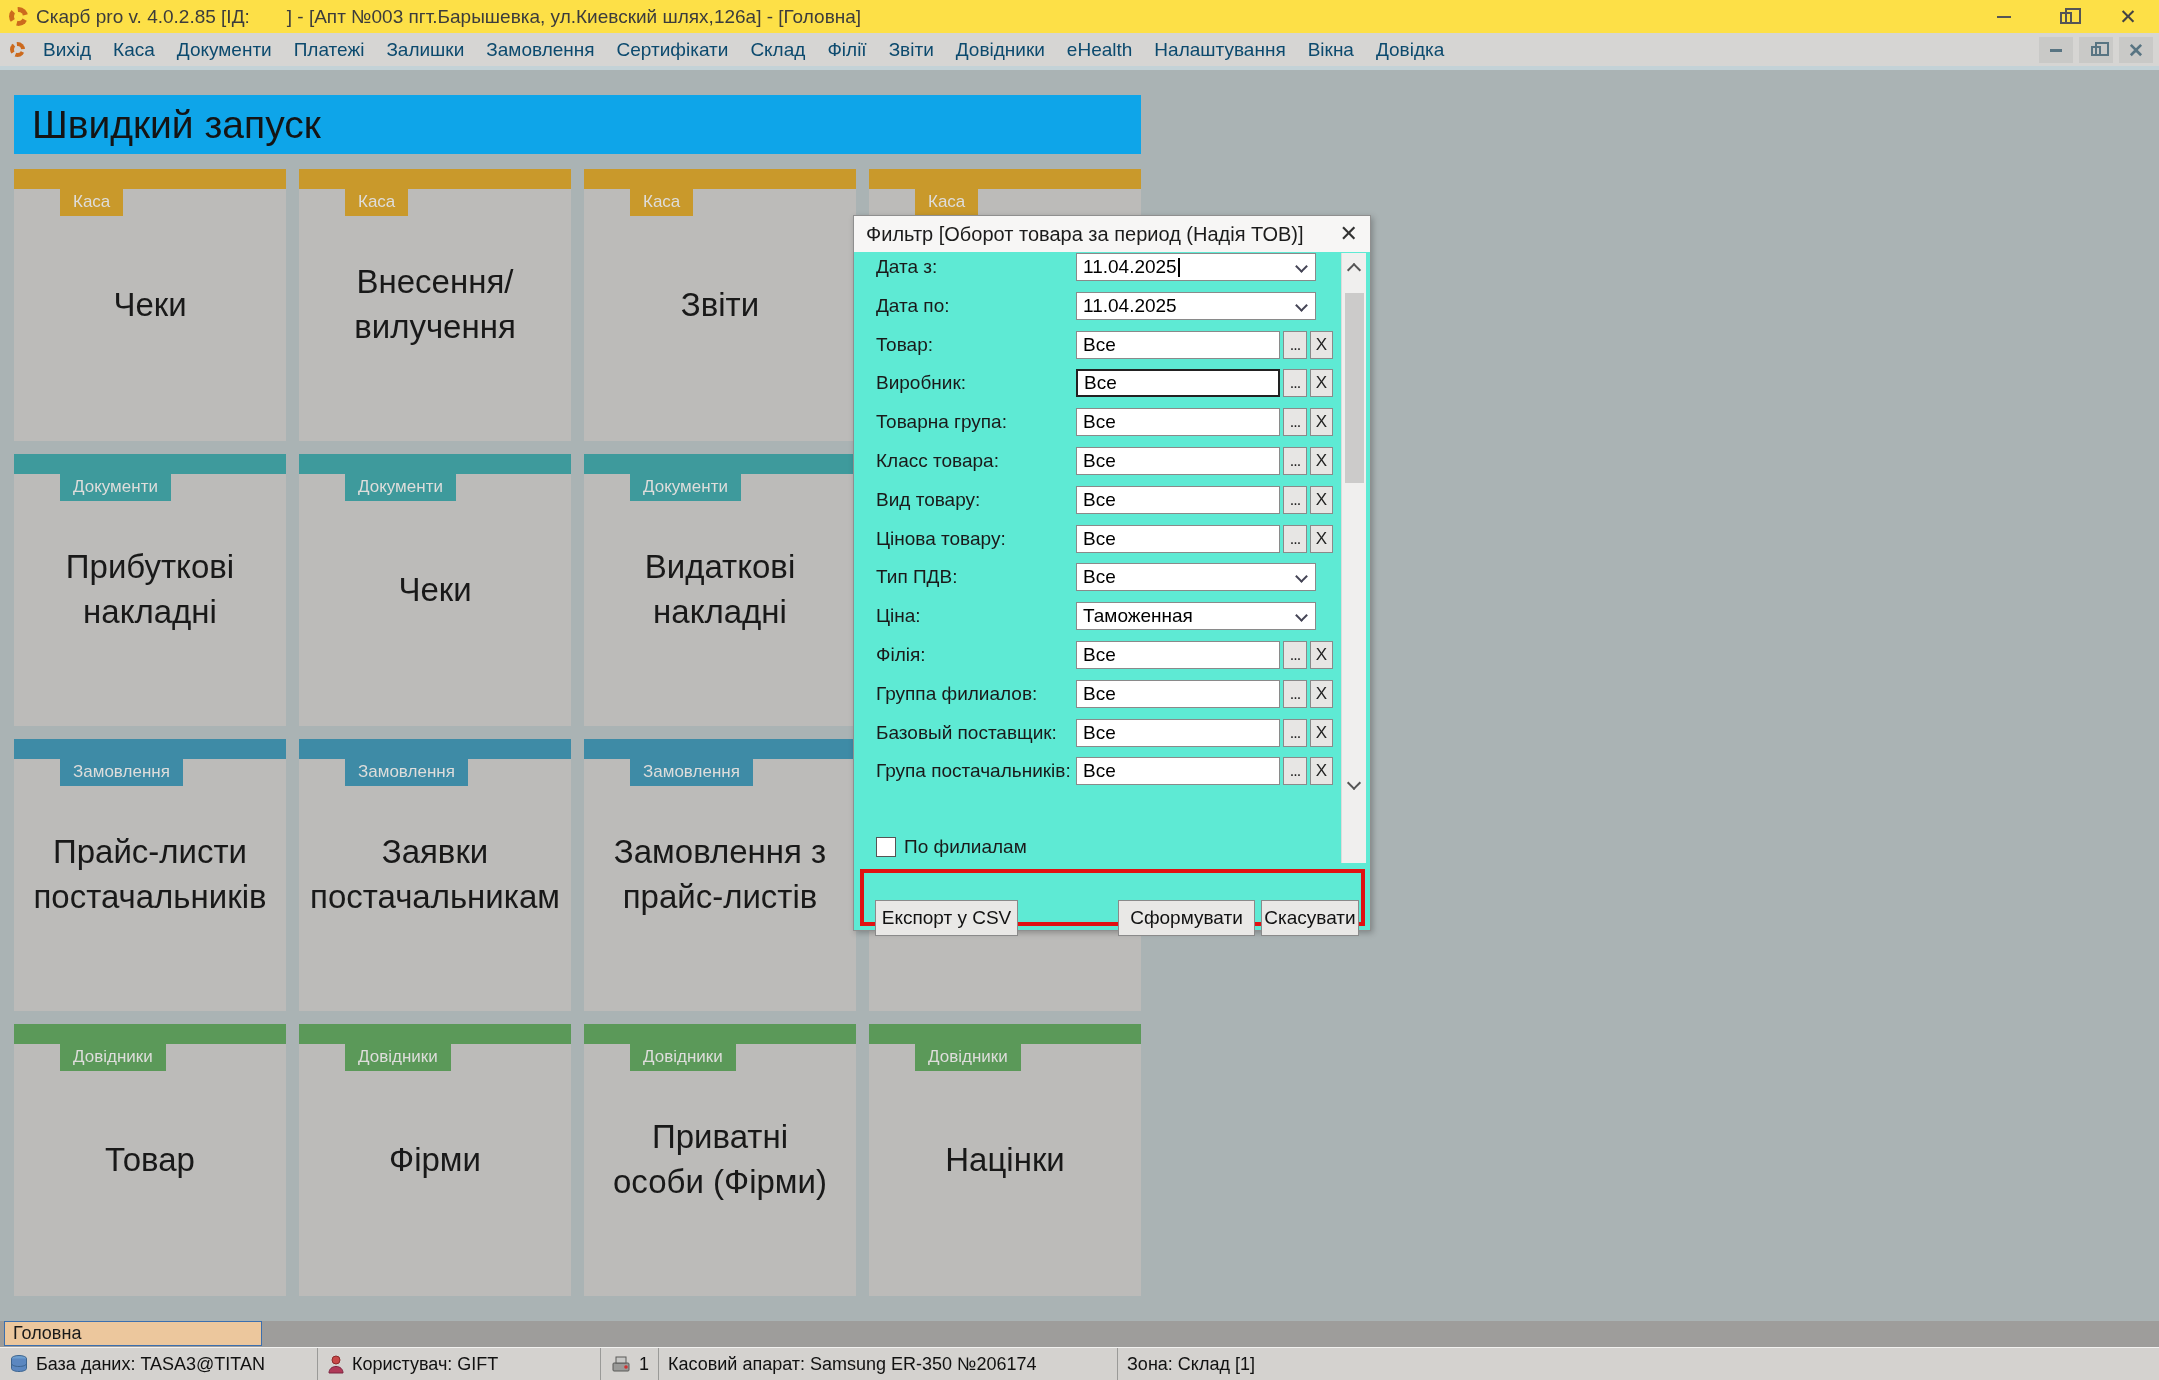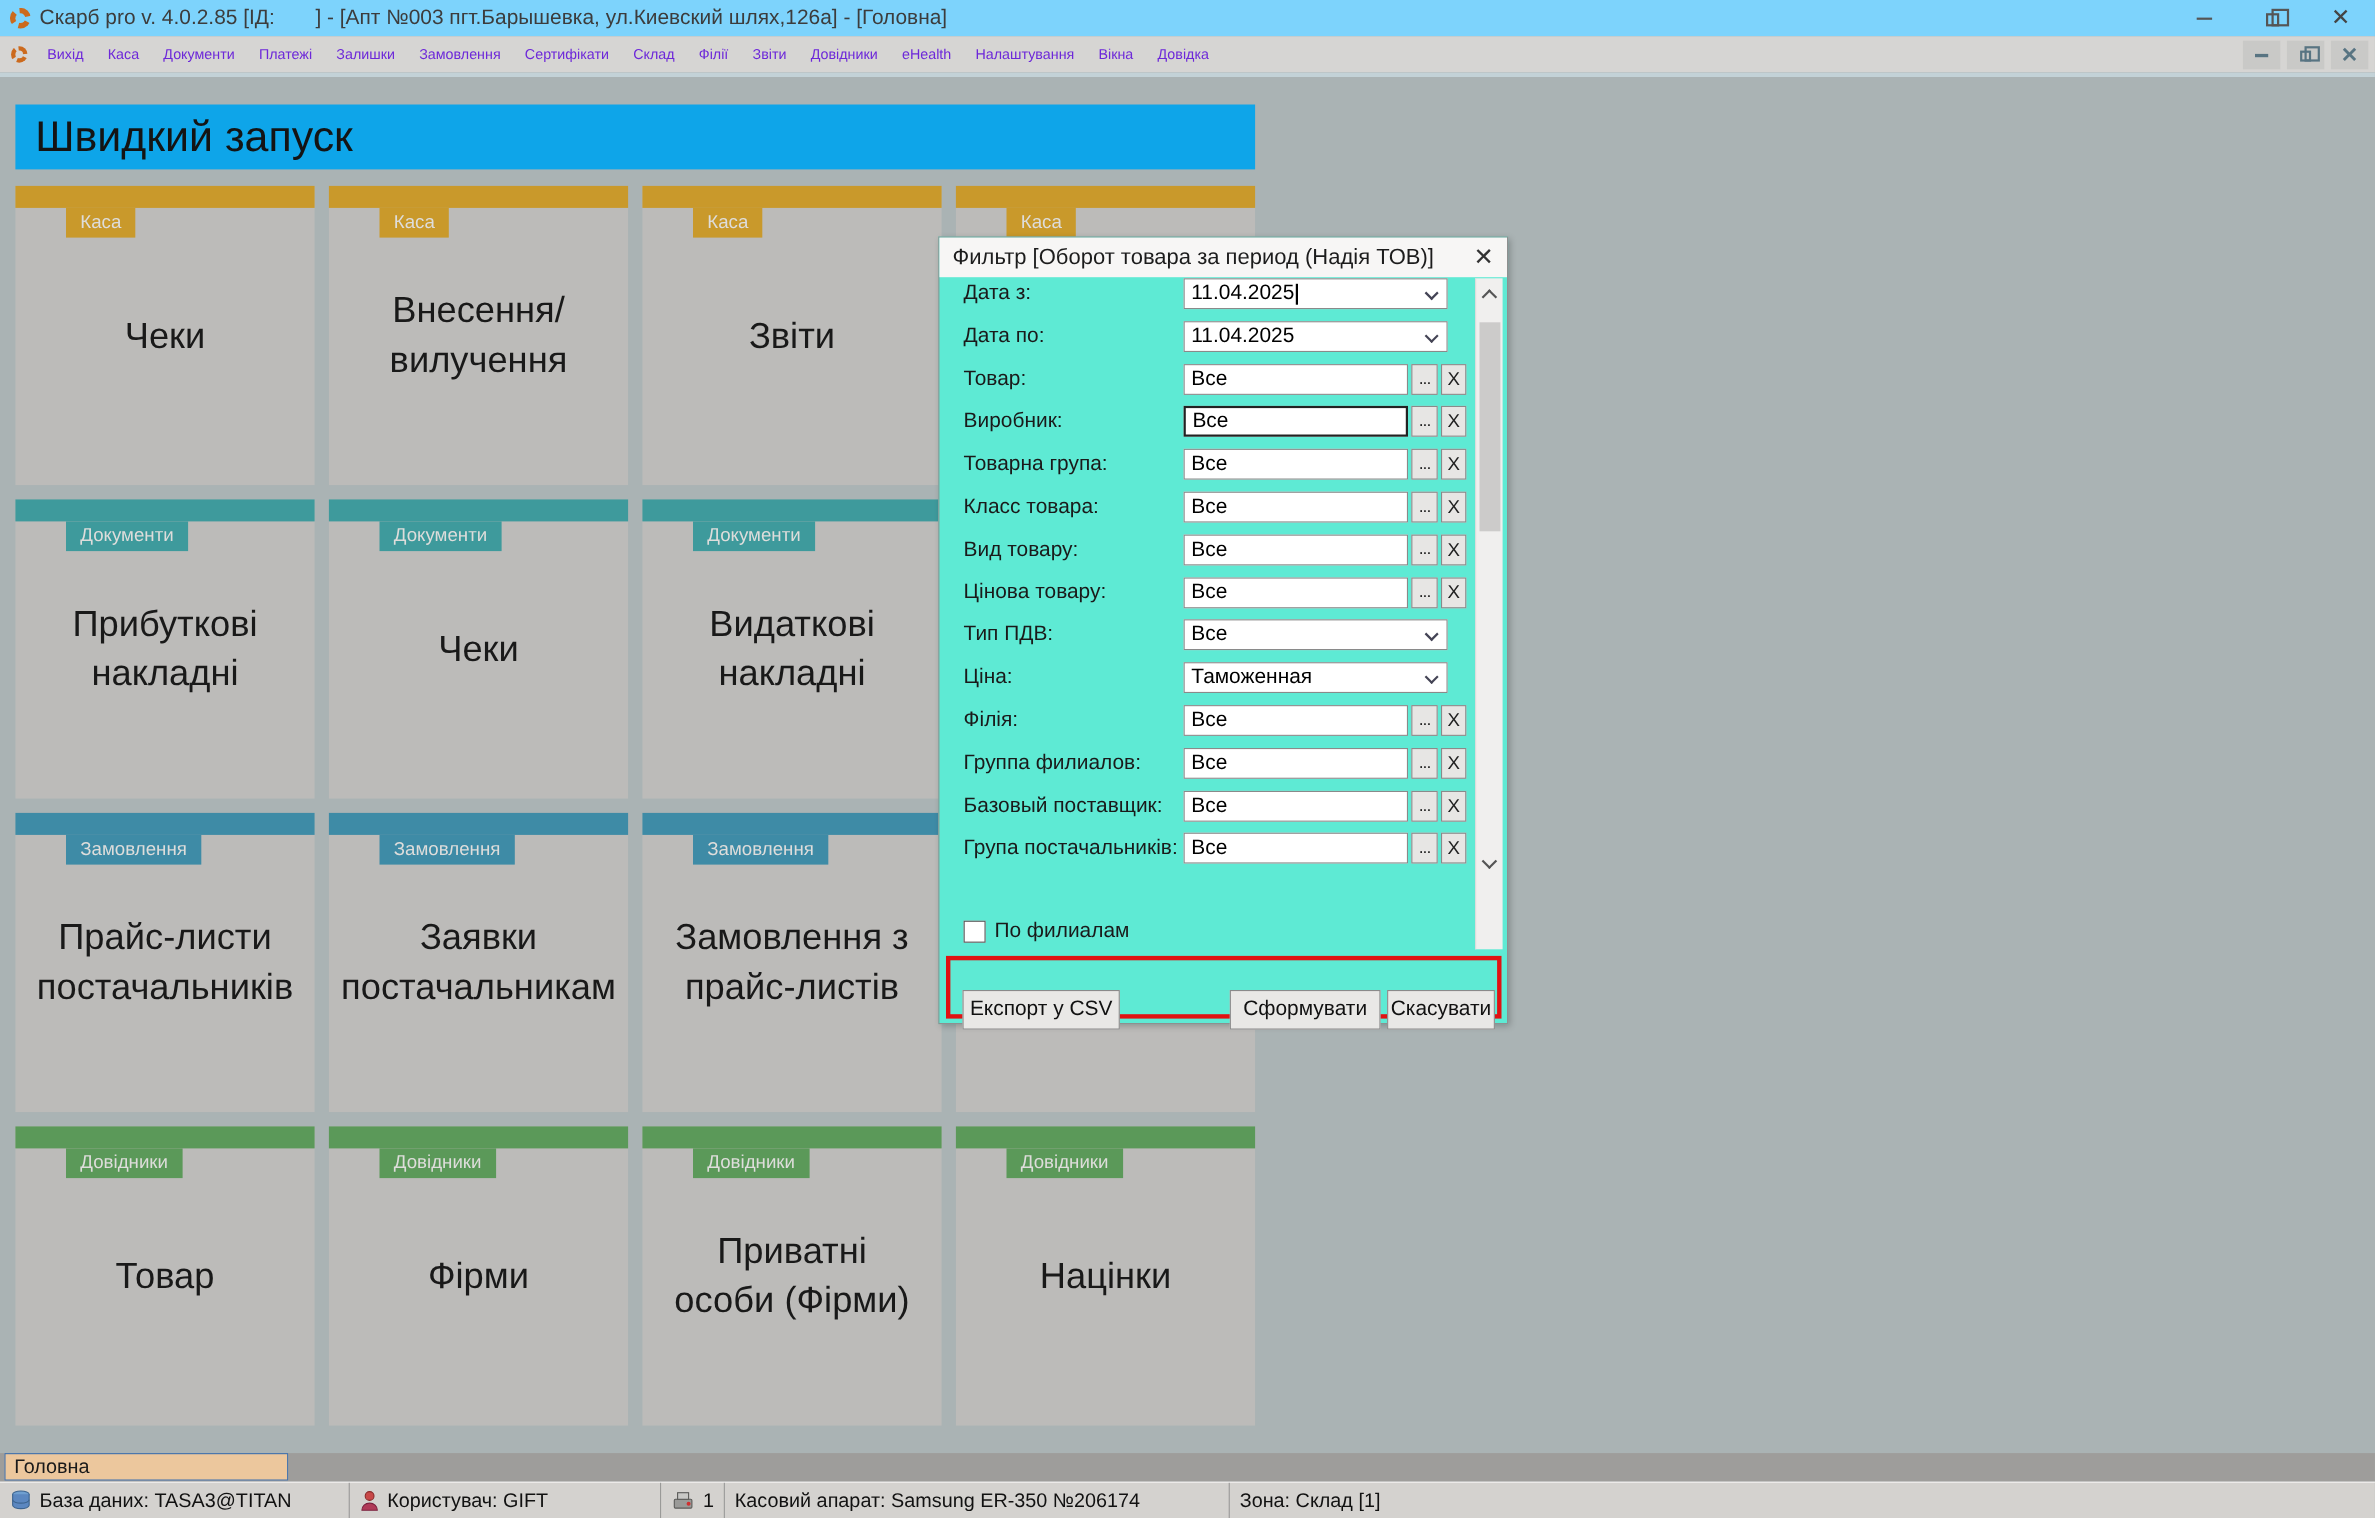--- a/index.html
+++ b/index.html
@@ -1,34 +1,34 @@
 <!DOCTYPE html>
 <html><head>
 <meta charset="utf-8">
 <style>
   * { box-sizing: border-box; margin: 0; padding: 0; }
   html,body { width:2159px; height:1380px; overflow:hidden; }
   body { font-family:"Liberation Sans", sans-serif; background:#aab3b4; position:relative; }
 
   
-  .titlebar { position:absolute; top:0; left:0; width:2159px; height:33px; background:#7dd3fc; display:flex; align-items:center; }
+  .titlebar { position:absolute; top:0; left:0; width:2159px; height:33px; background:#fde047; display:flex; align-items:center; }
   .app-icon { width:19px; height:19px; border:5px dashed #cc6a1d; border-radius:50%; margin:0 8px 0 9px; flex:none; }
   .titlebar-text { font-size:19px; color:#3c3c3c; white-space:pre; }
   .win-controls { position:absolute; right:0; top:0; height:33px; display:flex; }
   .win-btn { width:62px; height:33px; display:flex; align-items:center; justify-content:center; cursor:default; }
   .ic-min { width:14px; height:2px; background:#555; }
   .ic-restore { position:relative; width:12px; height:12px; border:2px solid #555; margin-top:3px; }
   .ic-restore::before { content:""; position:absolute; top:-6px; left:3px; width:12px; height:12px; border:2px solid #555; }
   .ic-close { font-size:21px; color:#444; line-height:1; }
 
   
   .menubar { position:absolute; top:33px; left:0; width:2159px; height:33px; background:#d6d5d3; display:flex; align-items:center; }
   .menu-appicon { width:15px; height:15px; border:4px dashed #cc6a1d; border-radius:50%; margin:0 7px 0 10px; flex:none; }
   .menu-items { display:flex; align-items:center; }
-  .menu-item { font-size:13px; color:#6d28d9; padding:0 11px; line-height:33px; cursor:default; }
+  .menu-item { font-size:19px; color:#0c4a6e; padding:0 11px; line-height:33px; cursor:default; }
   .mdi-controls { position:absolute; right:6px; top:4px; display:flex; gap:6px; }
   .mdi-btn { width:34px; height:26px; background:#c9c9c7; display:flex; align-items:center; justify-content:center; }
   .mdi-min { width:12px; height:3px; background:#587482; }
   .mdi-restore { position:relative; width:10px; height:10px; border:2.5px solid #587482; margin-top:2px; }
   .mdi-restore::before { content:""; position:absolute; top:-6px; left:2px; width:10px; height:10px; border:2.5px solid #587482; }
   .mdi-close { font-size:19px; font-weight:700; color:#587482; line-height:1; }
 
   
   .mdi { position:absolute; top:66px; left:0; width:2159px; height:1255px; background:#aab3b4; border-top:4px solid #c3d2d7; }
 

